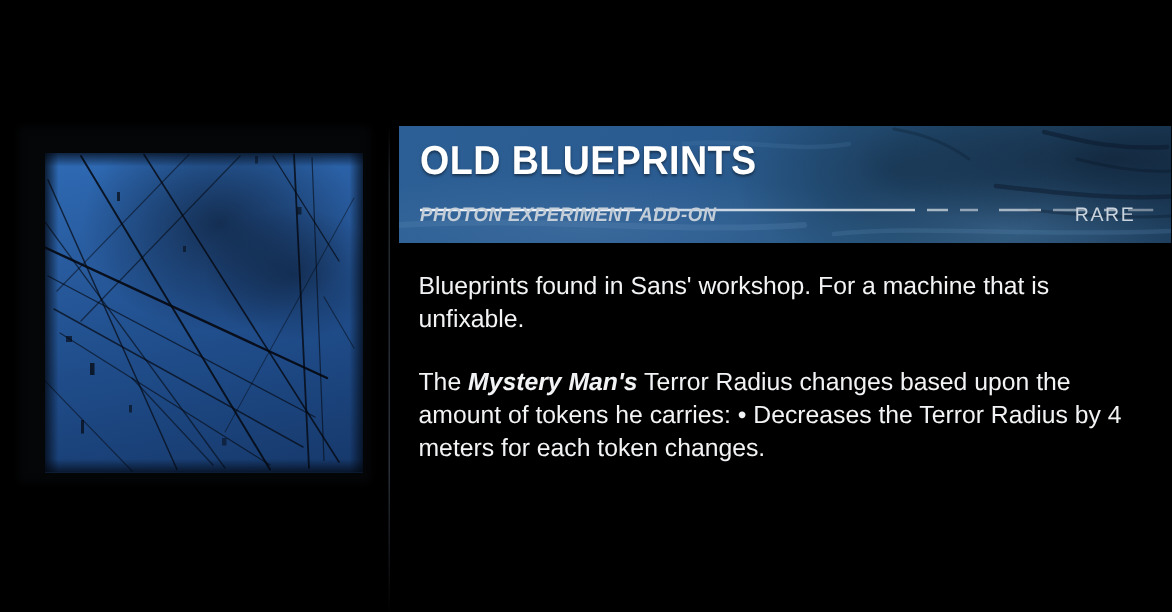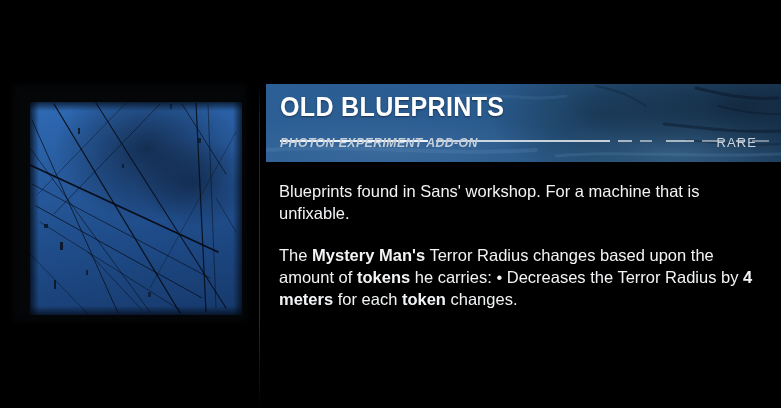--- a/index.html
+++ b/index.html
@@ -183,22 +183,22 @@
     line-height: 22px;
   }
 
   .para { margin: 0 0 20px 0; }
   .para:last-child { margin-bottom: 0; }
 
   .bullet-line {
     text-indent: 34px;
   }
 
-  b  { font-weight: bold; }
-  .bi { font-weight: bold; }
+  b  { font-weight: normal; }
+  .bi { font-weight: bold; font-style: italic; }
 </style>
 </head>
 <body>
 
 <div id="root">
 
   <div class="icon-panel">
     <div class="icon-frame">
       <div class="icon-paper">
         <svg class="scratches" viewBox="0 0 212 213" preserveAspectRatio="none">

